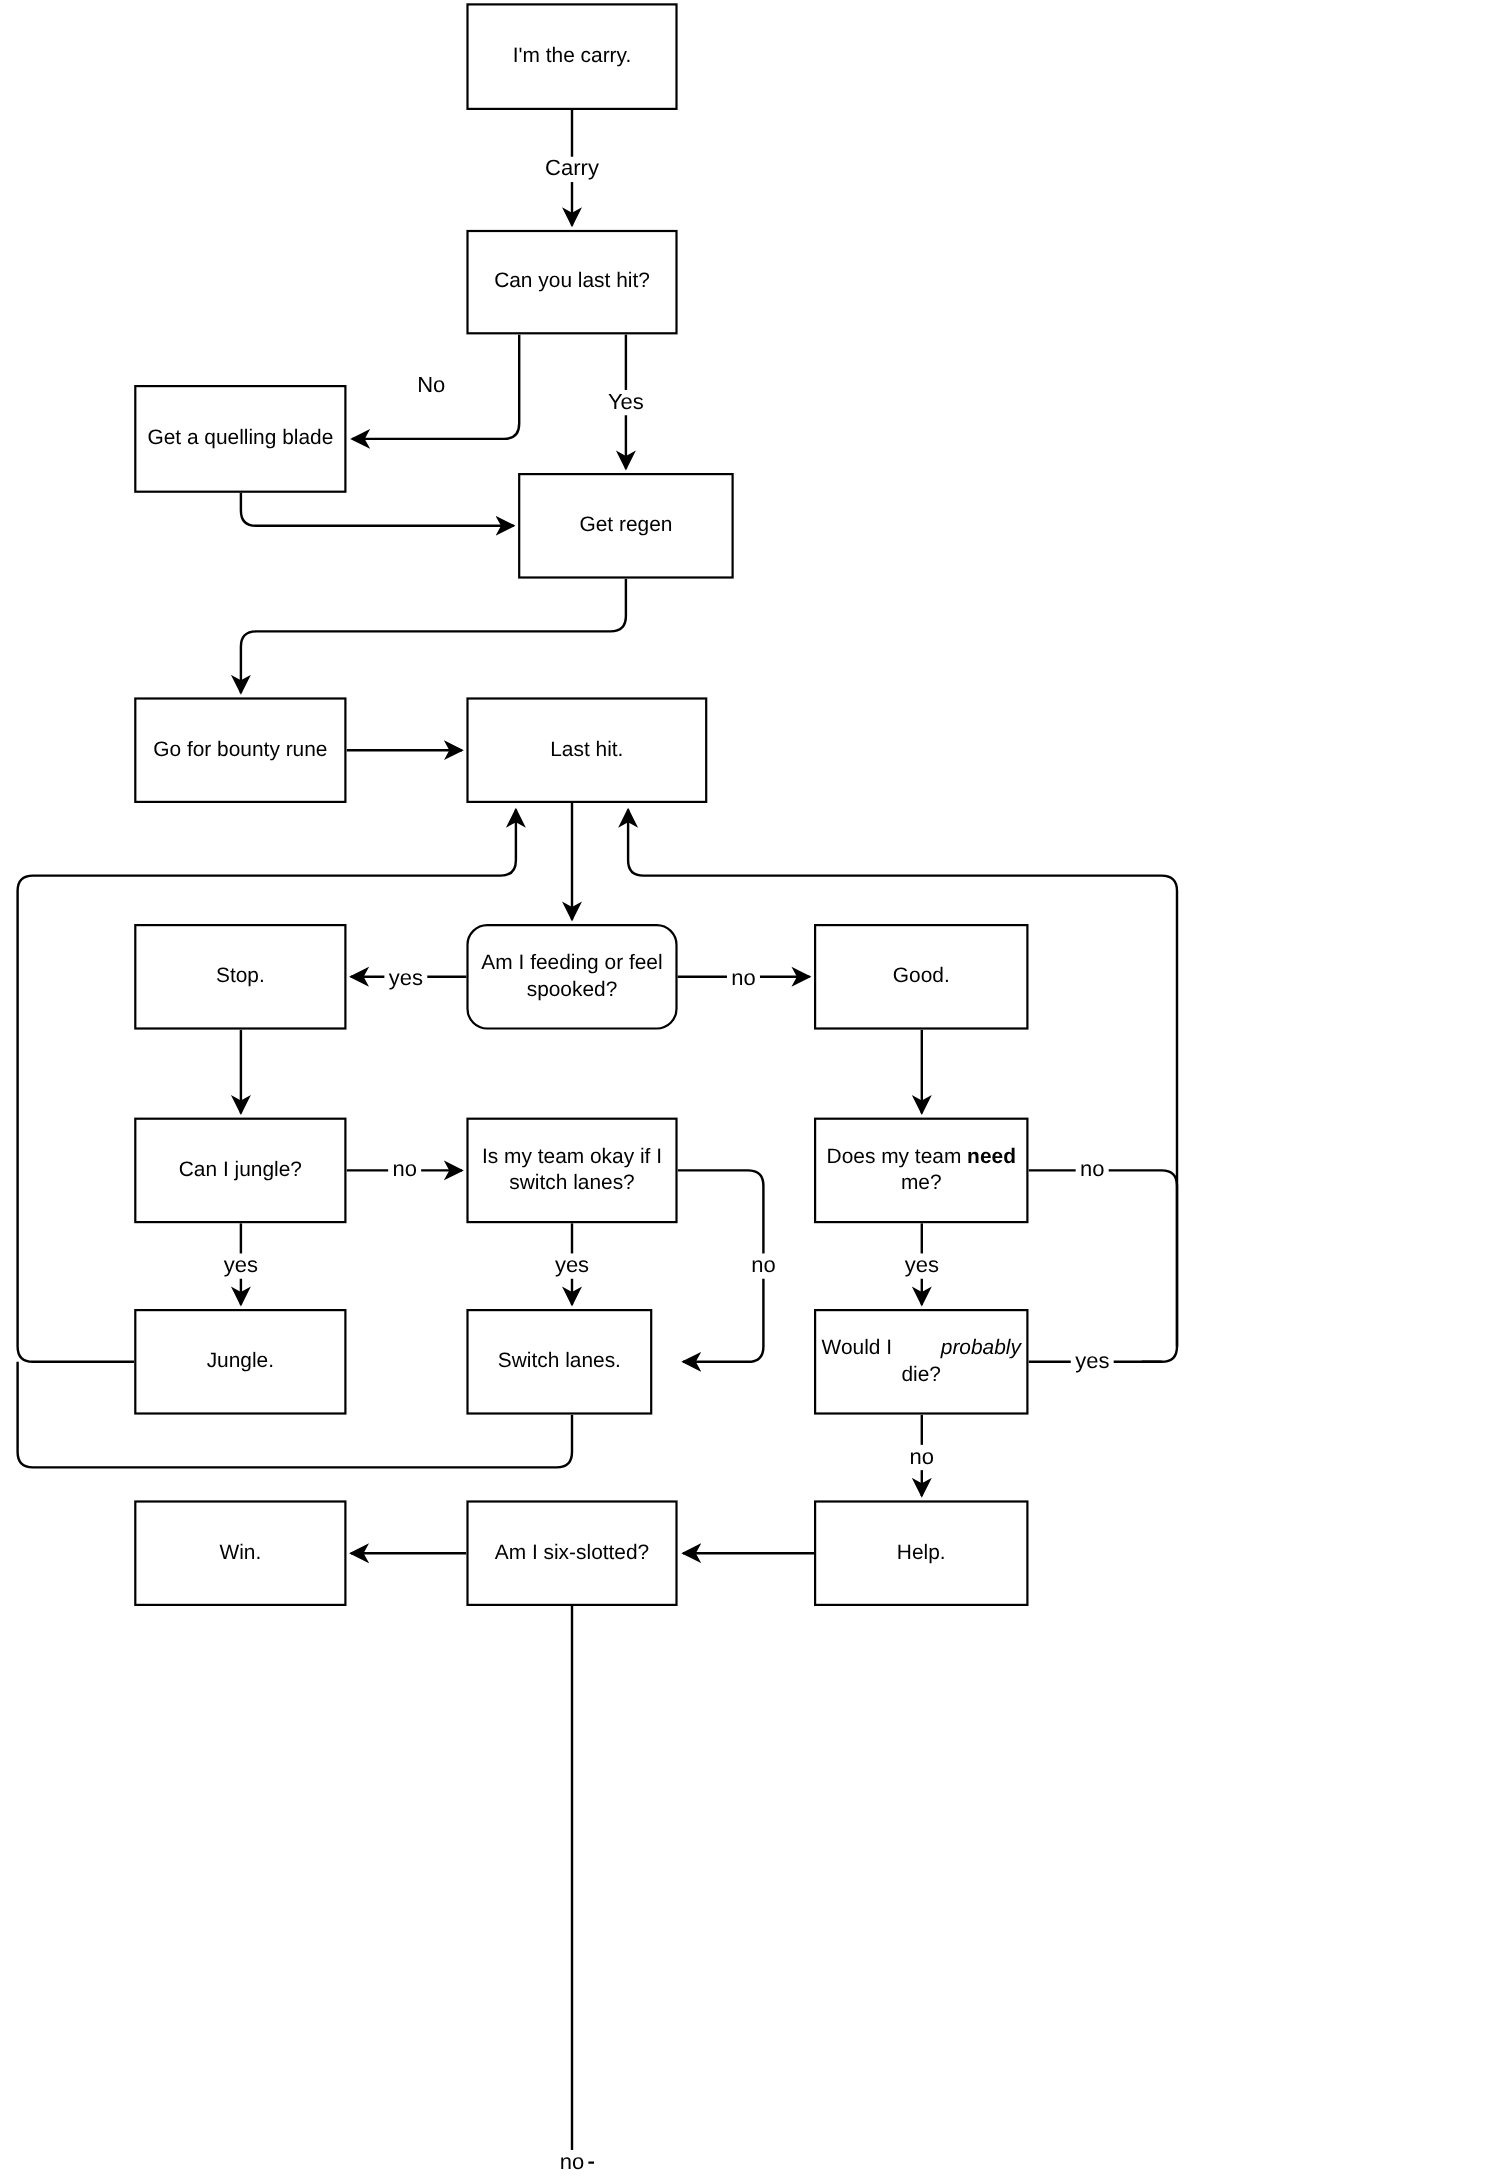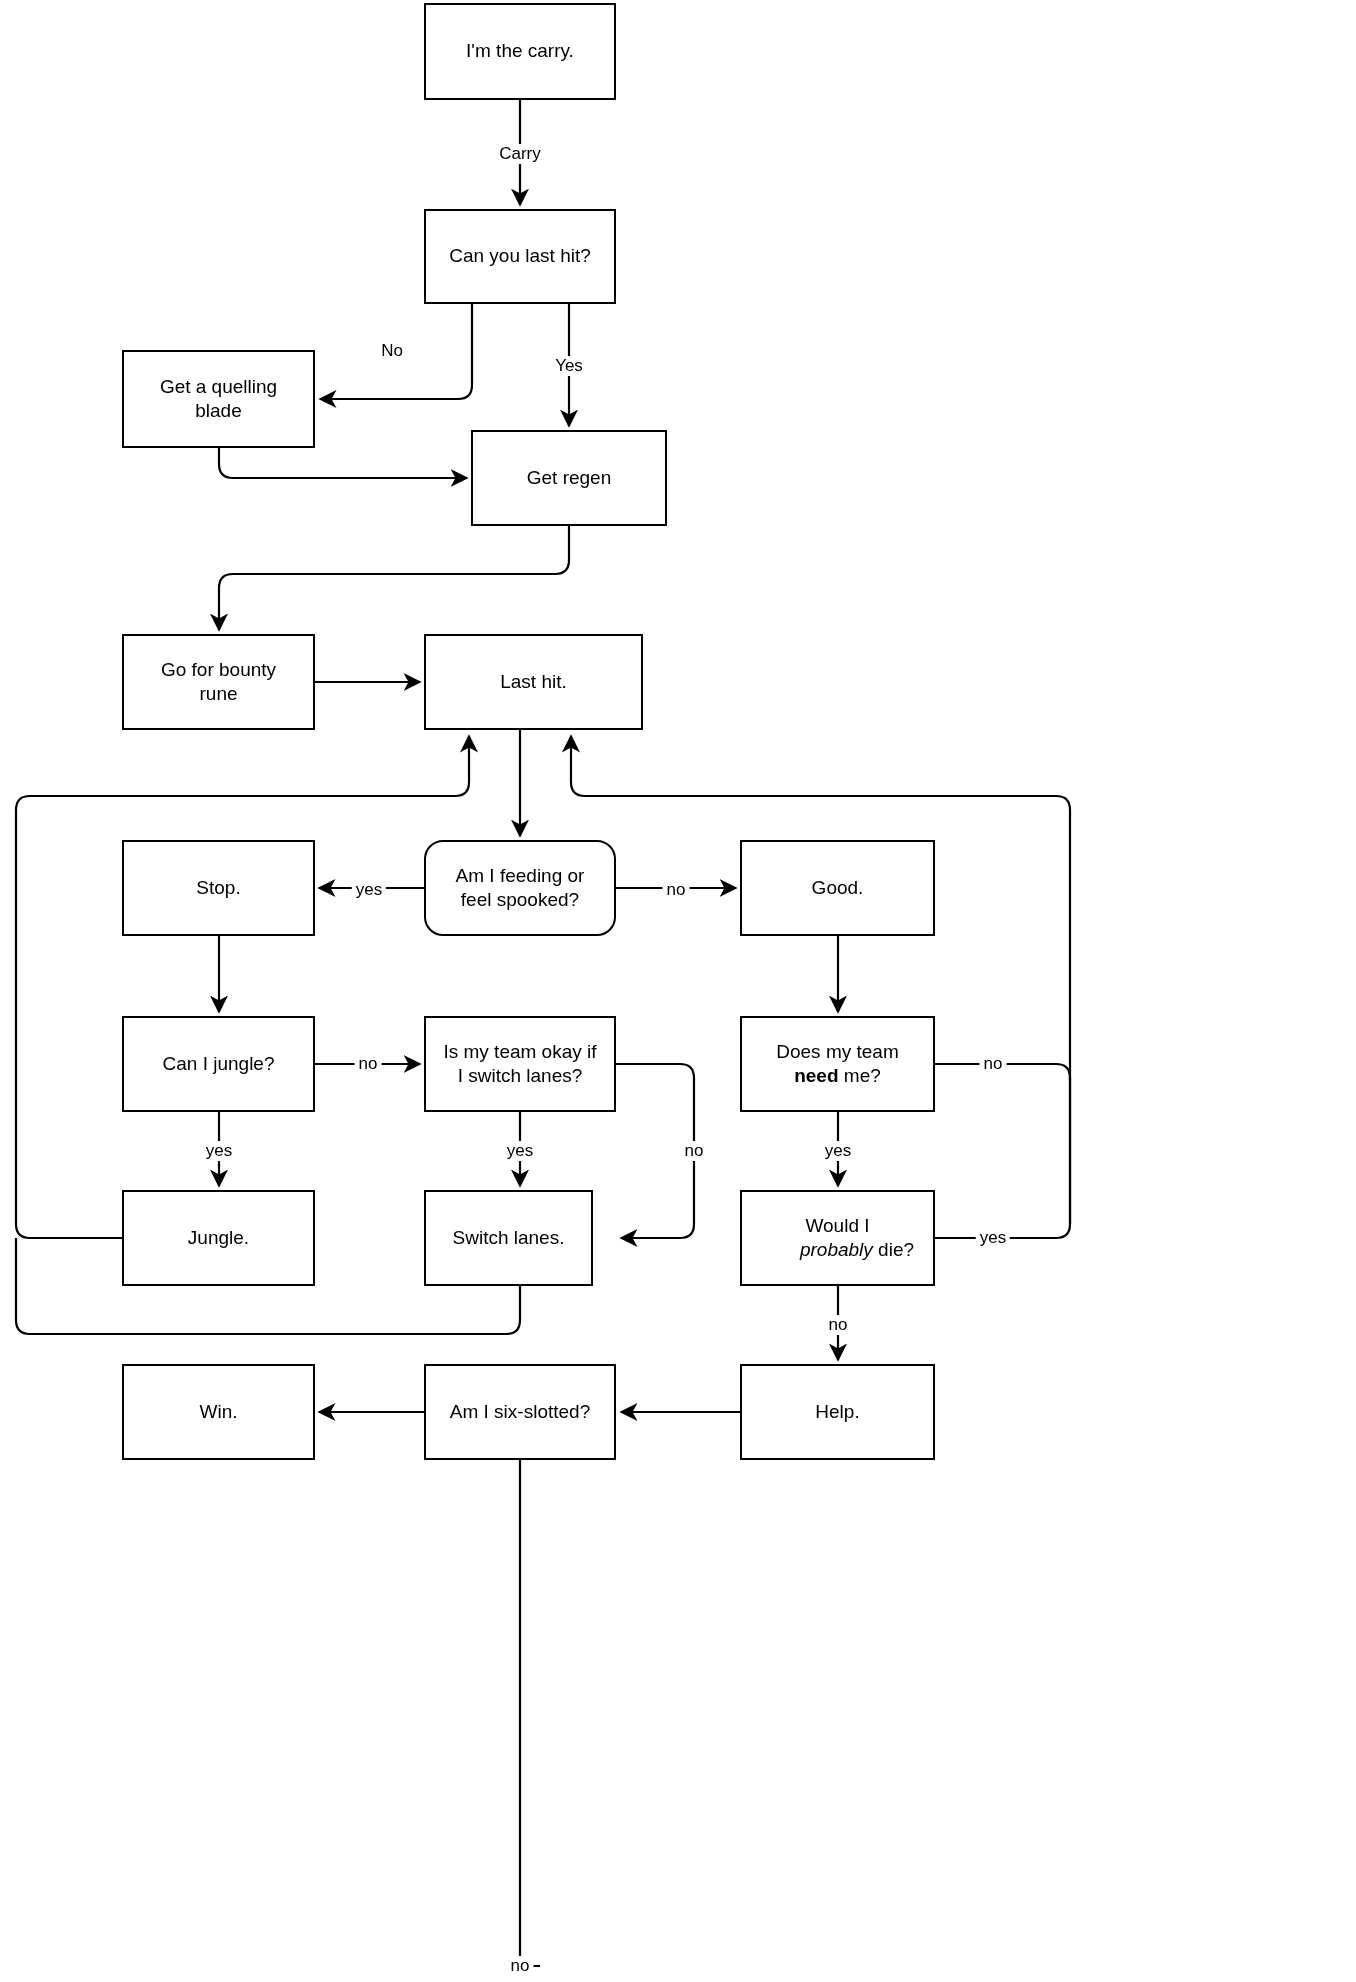--- a/index.html
+++ b/index.html
@@ -30,30 +30,30 @@
     box-sizing: border-box;
     border: 2px solid #000000;
     background: #ffffff;
     display: flex;
     align-items: center;
     justify-content: center;
     text-align: center;
     font-size: 19px;
     line-height: 1.28;
     color: #000000;
-    padding: 4px 16px;
+    padding: 4px 4px;
     z-index: 2;
   }
   .node .lbl {
     display: block;
     width: 100%;
   }
   .edge-label {
     position: absolute;
-    font-size: 17px;
+    font-size: 20px;
     color: #000000;
     background: #ffffff;
     padding: 0 4px;
     white-space: nowrap;
     z-index: 3;
     transform: translate(-50%, -50%);
   }
   b { font-weight: bold; }
   i { font-style: italic; margin-left: 39px; }
 </style>

